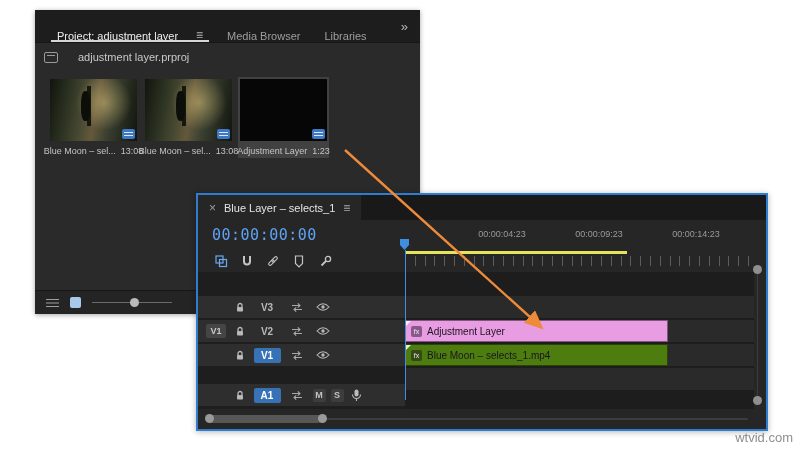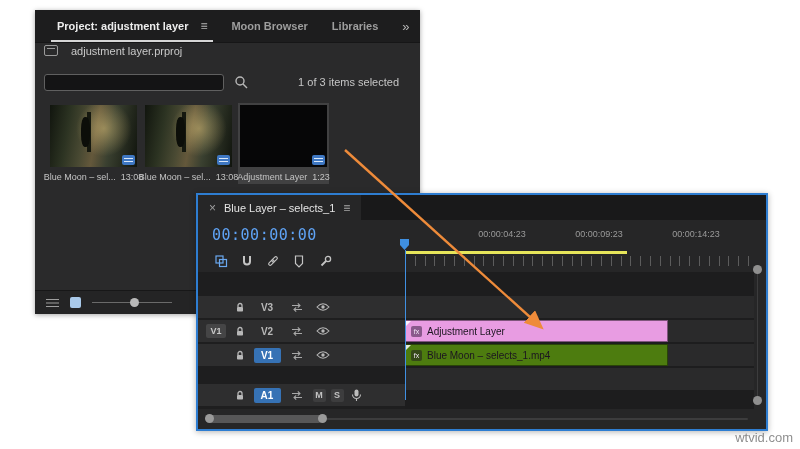--- a/index.html
+++ b/index.html
@@ -5,29 +5,29 @@
   * { box-sizing: border-box; margin: 0; padding: 0; }
   html,body { width:800px; height:449px; background:#fff; overflow:hidden; }
   .canvas { position:relative; width:800px; height:449px; background:#ffffff;
             font-family:"Liberation Sans","DejaVu Sans",sans-serif; }
 
   
   .pp { position:absolute; left:35px; top:10px; width:385px; height:304px;
         background:#2a2a2b; z-index:1; box-shadow:0 1px 5px rgba(0,0,0,.35); }
   .pp-tabbar { height:33px; background:#1d1d1e; display:flex; align-items:stretch;
                padding-left:10px; border-bottom:1px solid #161617; }
-  .tab { display:flex; align-items:center; gap:12px; padding:0 12px; font-size:11px;
-         color:#9e9e9e; position:relative; white-space:nowrap;font-weight:bold; }
+  .tab { display:flex; align-items:flex-end; gap:18px; padding:0 12px; font-size:11px;
+         color:#9e9e9e; position:relative; white-space:nowrap; }
   .tab.active { color:#ededed; }
   .tab.active::after { content:""; position:absolute; left:6px; right:6px; bottom:0;
                        height:2px; background:#d6d6d6; }
   .menu-glyph { font-size:12px; color:#b5b5b5; }
   .chev { margin-left:auto; padding:0 12px; color:#b5b5b5; font-size:13px;
           display:flex; align-items:center; }
-  .pp-crumb { height:24px; display:flex; gap:13px; padding:0 9px;
+  .pp-crumb { height:24px; display:flex; align-items:center; gap:20px; padding:0 9px;
               color:#c9c9c9; font-size:11px; margin-top:2px; }
   .bin-ic { width:14px; height:11px; border:1px solid #9a9a9a; border-radius:2px;
             position:relative; display:inline-block; }
   .bin-ic::after { content:""; position:absolute; left:2px; right:2px; top:2px;
                    height:1px; background:#9a9a9a; }
   .pp-search { height:26px; display:flex; align-items:center; gap:10px; padding:0 9px; }
   .pp-search input { width:180px; height:17px; background:#141415; border:1px solid #606060;
                      border-radius:3px; color:#ddd; font-size:11px; padding:0 6px; outline:none; }
   .status { margin-left:auto; font-size:11px; color:#c6c6c6; padding-right:12px; white-space:nowrap; }
   .pp-items { display:flex; gap:4px; padding:8px 0 0 13px; }
@@ -116,43 +116,33 @@
 
 <div class="canvas">
 
   <section class="pp">
     <div class="pp-tabbar">
       <div class="tab active">
         <span>Project: adjustment layer</span>
         <span class="menu-glyph">≡</span>
       </div>
       <div class="tab">
-        <span>Moon Browser</span>
+        <span>Media Browser</span>
       </div>
       <div class="tab">
         <span>Libraries</span>
       </div>
       <div class="chev">»</div>
     </div>
 
     <div class="pp-crumb">
       <span class="bin-ic"></span>
       <span>adjustment layer.prproj</span>
     </div>
 
-    <div class="pp-search">
-      <input placeholder="" style="">
-      <span class="ticon">
-        <svg class="ic" width="14" height="14" viewBox="0 0 14 14">
-            <circle cx="6" cy="6" r="4" fill="none" stroke="#b8b8b8" stroke-width="1.4"></circle>
-            <path d="M9 9 L13 13" stroke="#b8b8b8" stroke-width="1.4"></path>
-          </svg>
-      </span>
-      <span class="status">1 of 3 items selected</span>
-    </div>
 
     <div class="pp-items">
       <div class="cell">
         <div class="thumb">
           <span class="badge"></span>
         </div>
         <div class="cap">
           <span>Blue Moon – sel...</span>
           <span>13:08</span>
         </div>

